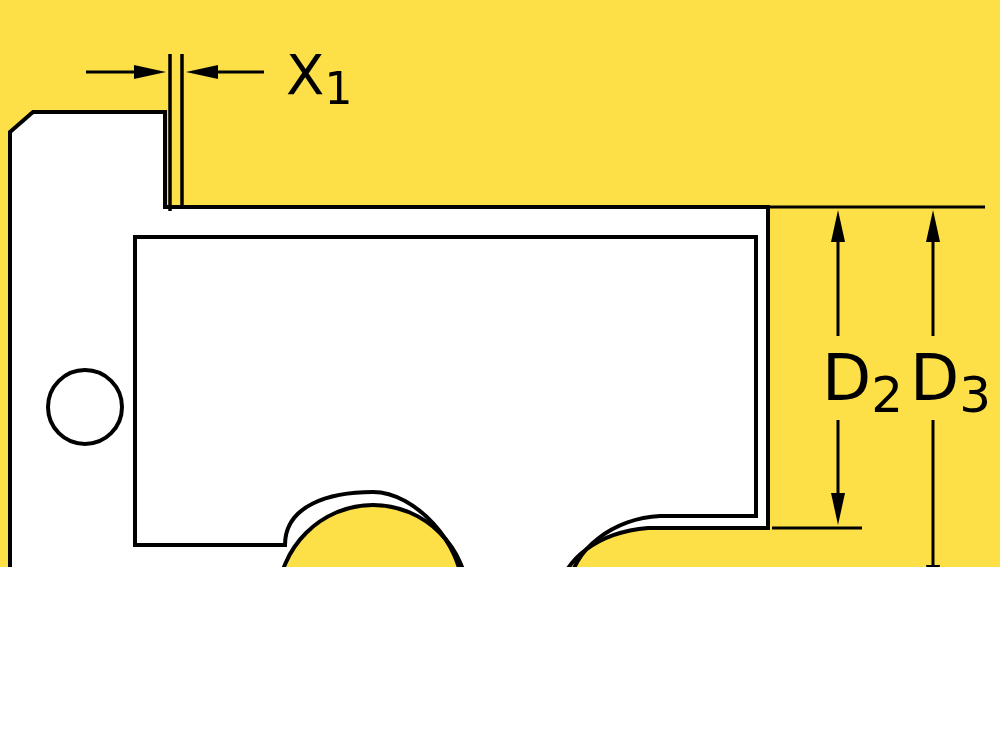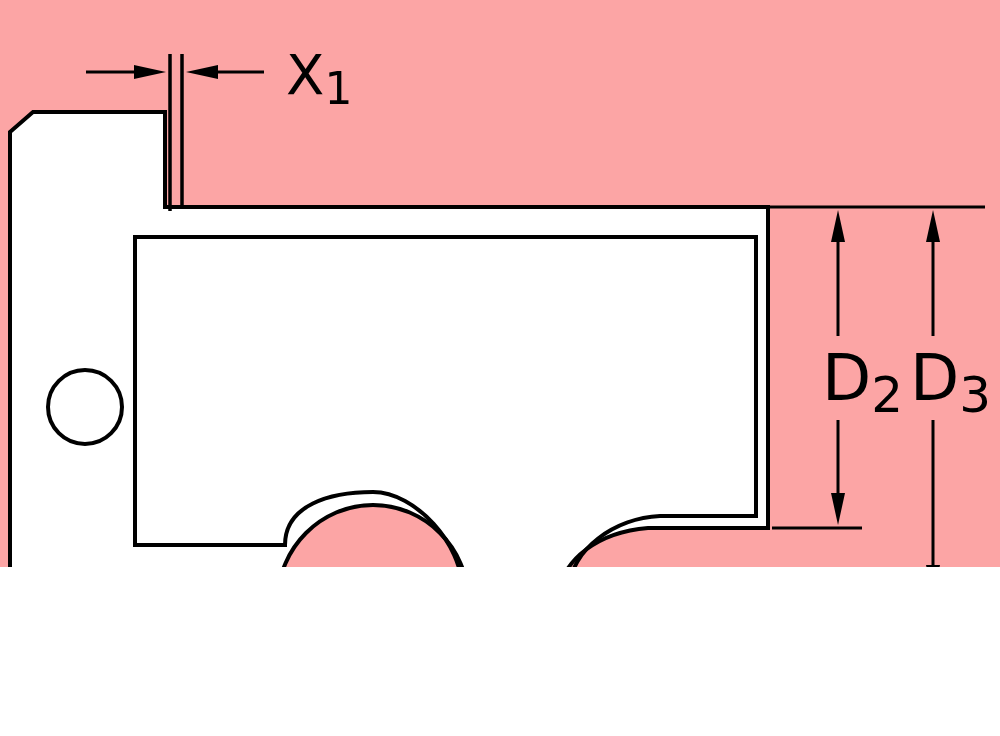--- a/index.html
+++ b/index.html
@@ -4,21 +4,21 @@
 <style>
   html, body {
     margin: 0;
     padding: 0;
     background: #ffffff;
   }
   .stage {
     position: relative;
     width: 1000px;
     height: 567px;
-    background: #fca5a5;
+    background: #fde047;
     overflow: hidden;
   }
   svg {
     display: block;
   }
   text {
     font-family: "DejaVu Sans", "Liberation Sans", sans-serif;
   }
 </style>
 </head>

